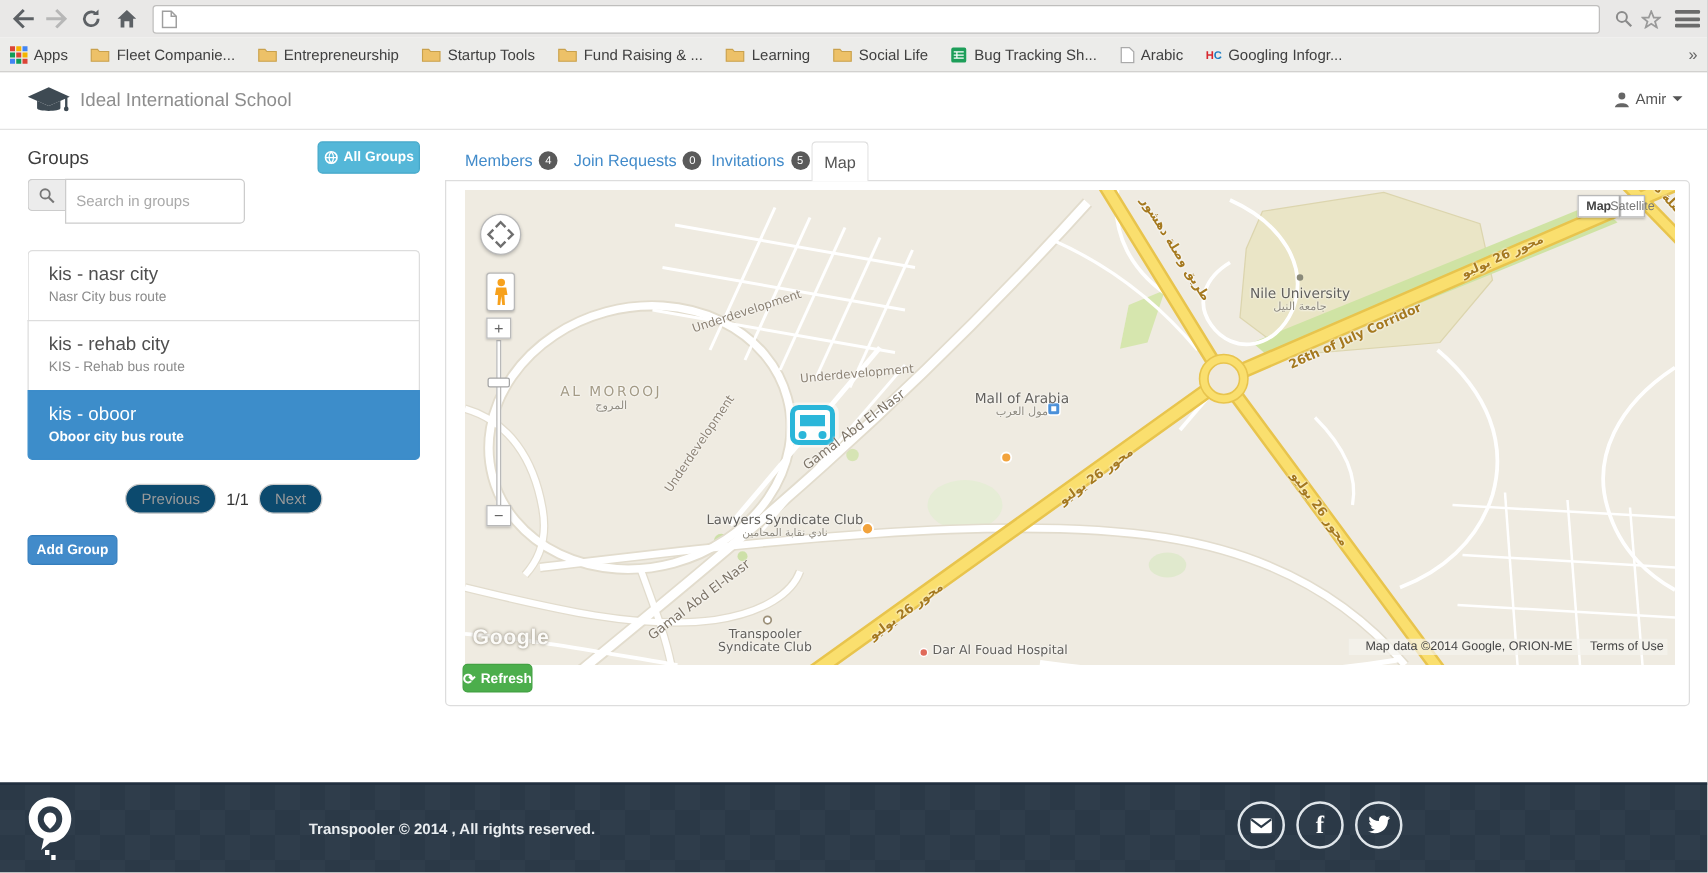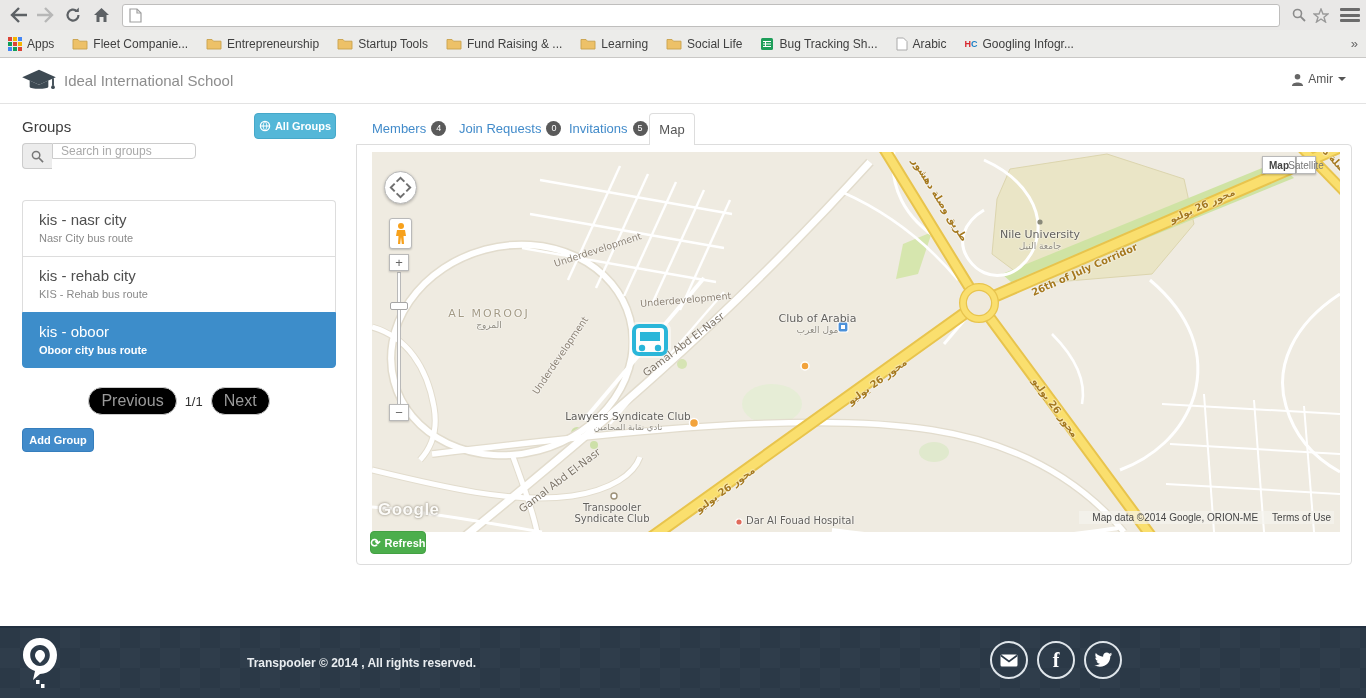--- a/index.html
+++ b/index.html
@@ -31,35 +31,35 @@
   .school-name { position:absolute; left:64px; top:14px; font-size:15px; color:#8d8d8d; }
   .user-menu { position:absolute; right:20px; top:14px; font-size:12px; color:#555; display:flex; align-items:center; cursor:pointer; }
   .caret { width:0; height:0; border-left:4px solid transparent; border-right:4px solid transparent; border-top:4px solid #555; margin-left:5px; }
 
   
   .groups-title { position:absolute; left:22px; top:118px; font-size:15px; color:#3c3c3c; }
   .all-groups-btn { position:absolute; left:254px; top:113px; width:82px; height:26px; background:#54b7d8; border:1px solid #46a8c9; border-radius:4px; color:#fff; font-size:11px; font-weight:bold; display:flex; align-items:center; justify-content:center; cursor:pointer; }
   .all-groups-btn svg { margin-right:4px; }
   .search-group { position:absolute; left:22px; top:143px; display:flex; }
   .search-addon { width:30px; height:26px; background:#ececec; border:1px solid #ccc; border-right:none; border-radius:4px 0 0 4px; display:flex; align-items:center; justify-content:center; }
-  .search-input { width:144px; height:16px; border:1px solid #ccc; border-radius:0 4px 4px 0; font-size:12px; padding:0 8px; color:#555; outline:none; }
+  .search-input { width:144px; height:36px; border:1px solid #ccc; border-radius:0 4px 4px 0; font-size:12px; padding:0 8px; color:#555; outline:none; }
   .search-input::placeholder { color:#a9a9a9; }
 
   .group-list { position:absolute; left:22px; top:200px; width:314px; }
   .group-item { background:#fff; border:1px solid #ddd; border-bottom:none; padding:10px 16px 9px; height:56px; cursor:pointer; }
   .group-item:first-child { border-radius:4px 4px 0 0; }
   .group-item:last-child { border-bottom:1px solid #ddd; border-radius:0 0 4px 4px; }
   .group-item .g-name { font-size:15px; color:#4f4f4f; }
   .group-item .g-desc { font-size:11px; color:#8a8a8a; margin-top:4px; }
   .group-item.selected { background:#3d8dca; border-color:#3d8dca; }
   .group-item.selected .g-name, .group-item.selected .g-desc { color:#fff; }
   .group-item.selected .g-desc { font-weight:bold; }
 
   .pager { position:absolute; left:22px; top:387px; width:314px; display:flex; align-items:center; justify-content:center; }
-  .pg-btn { border:1px solid #ccc; background:#000000; border-radius:14px; color:#999; font-size:16px; padding:4px 12px; cursor:pointer; }
+  .pg-btn { border:1px solid #ccc; background:#0c4a6e; border-radius:14px; color:#999; font-size:12px; padding:4px 12px; cursor:pointer; }
   .pg-label { font-size:13px; color:#333; margin:0 8px; }
   .add-group-btn { position:absolute; left:22px; top:428px; width:72px; height:24px; background:#428bca; border:1px solid #357ebd; border-radius:4px; color:#fff; font-size:11px; font-weight:bold; display:flex; align-items:center; justify-content:center; cursor:pointer; }
 
   
   .tab-link { position:absolute; top:121px; font-size:13px; color:#428bca; display:flex; align-items:center; cursor:pointer; }
   .badge { margin-left:5px; min-width:15px; height:15px; border-radius:8px; background:#5a5a5a; color:#fff; font-size:9px; line-height:15px; text-align:center; padding:0 2px; }
   .tab-active { position:absolute; left:649px; top:113px; width:46px; height:32px; background:#fff; border:1px solid #ddd; border-bottom:none; border-radius:4px 4px 0 0; font-size:13px; color:#555; display:flex; align-items:center; justify-content:center; z-index:3; cursor:pointer; }
   .panel-card { position:absolute; left:356px; top:144px; width:996px; height:421px; background:#fff; border:1px solid #ddd; border-radius:0 4px 4px 4px; }
 
   
@@ -376,21 +376,21 @@
     <div class="mlabel" style="left:62px; top:155px; width:110px; text-align:center; font-size:11px; letter-spacing:2px; color:#a39a85;">
       <span>AL MOROOJ</span>
       <span class="ar">المروج</span>
     </div>
     <div class="mlabel road-en" style="left:180px; top:92px; transform:rotate(-18deg); font-size:9.5px;">Underdevelopment</div>
     <div class="mlabel road-en" style="left:268px; top:142px; transform:rotate(-5deg); font-size:9.5px;">Underdevelopment</div>
     <div class="mlabel road-en" style="left:158px; top:238px; transform:rotate(-56deg); transform-origin:left top; font-size:9.5px;">Underdevelopment</div>
     <div class="mlabel road-en" style="left:262px; top:186px; transform:rotate(-37deg); font-size:10.5px; color:#7d7467;">Gamal Abd El-Nasr</div>
     <div class="mlabel road-en" style="left:138px; top:322px; transform:rotate(-37deg); font-size:10.5px; color:#7d7467;">Gamal Abd El-Nasr</div>
     <div class="mlabel poi" style="left:393px; top:160px; width:105px; font-size:11px;">
-      <span>Club of Arabia</span>
+      <span>Mall of Arabia</span>
       <span class="ar">مول العرب</span>
     </div>
     <div class="mlabel poi" style="left:618px; top:76px; width:100px; font-size:11px;">
       <span>Nile University</span>
       <span class="ar">جامعة النيل</span>
     </div>
     <div class="mlabel poi" style="left:192px; top:258px; width:128px; font-size:10.5px;">
       <span>Lawyers Syndicate Club</span>
       <span class="ar" style="font-size:8.5px;">نادي نقابة المحامين</span>
     </div>

